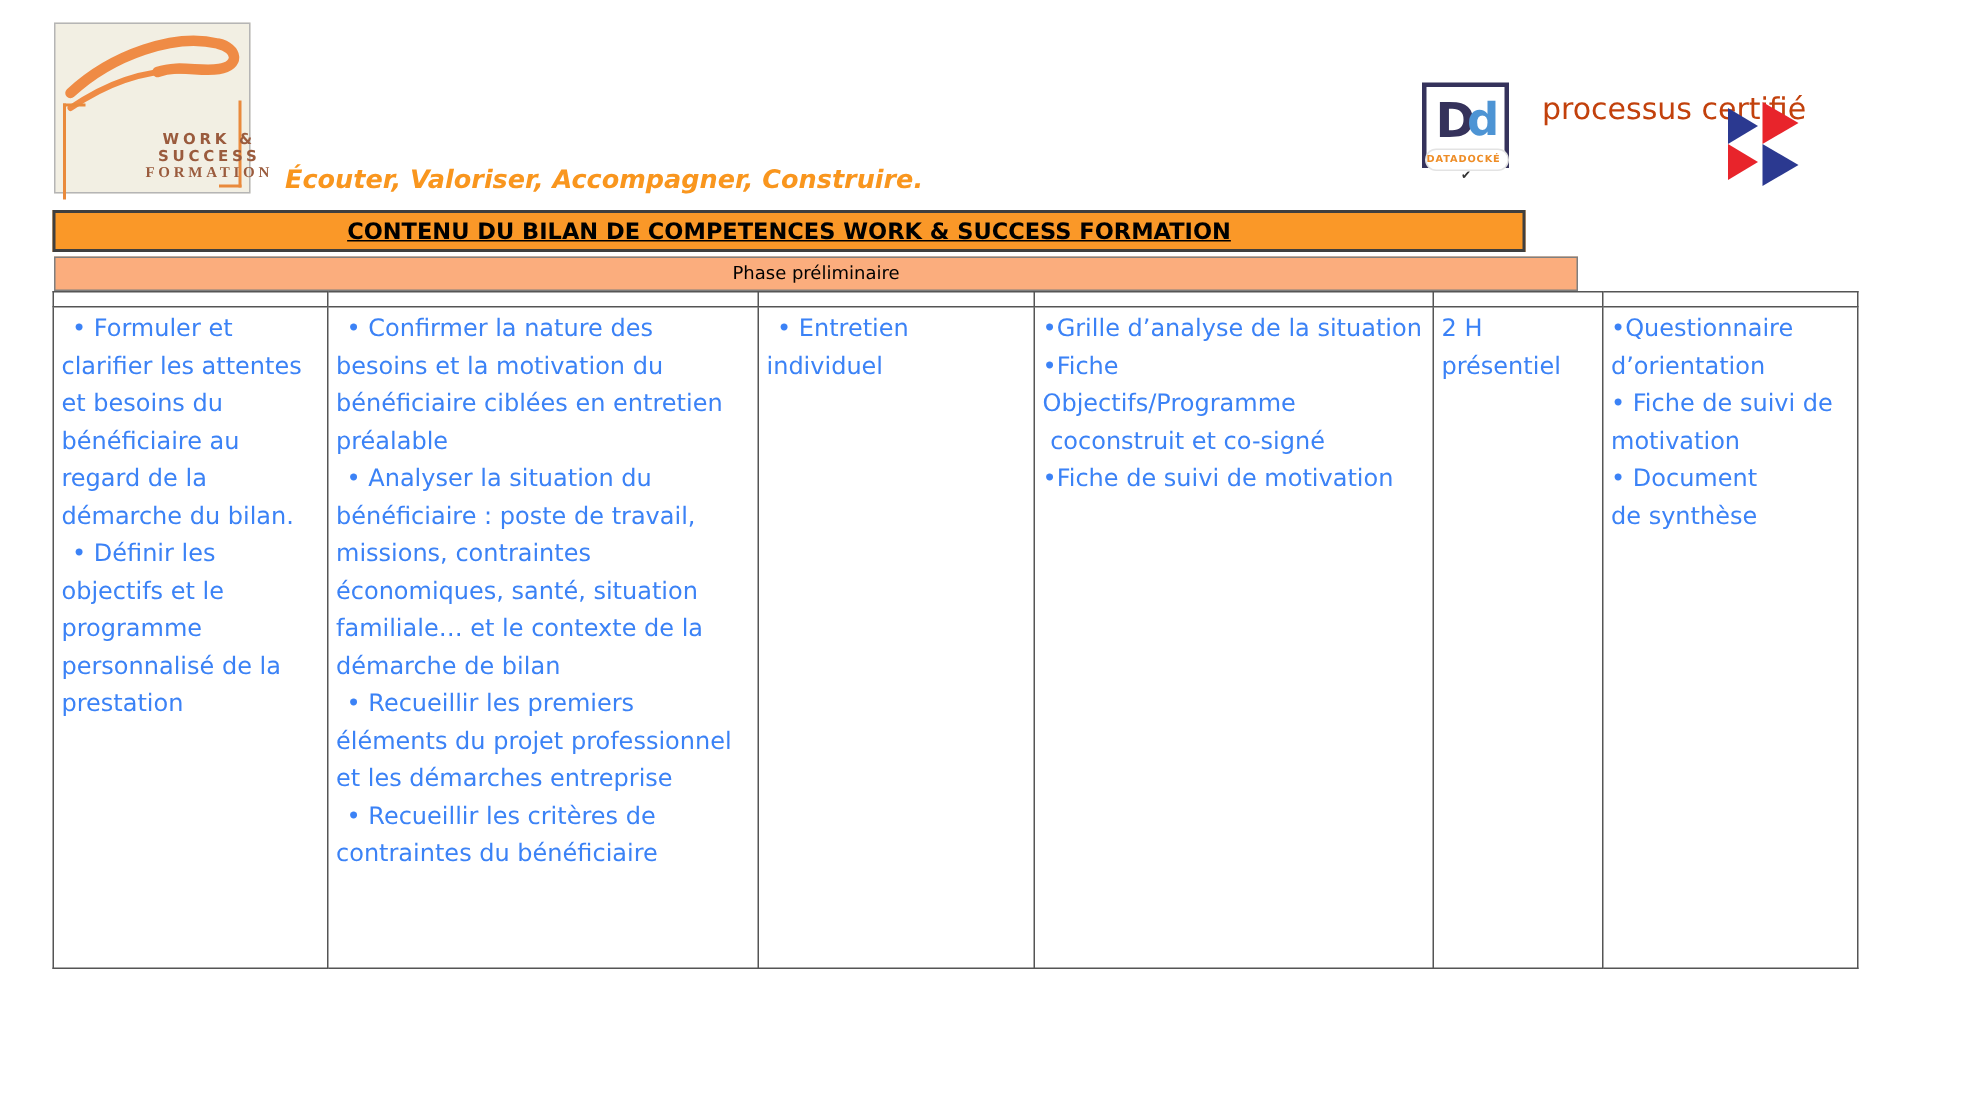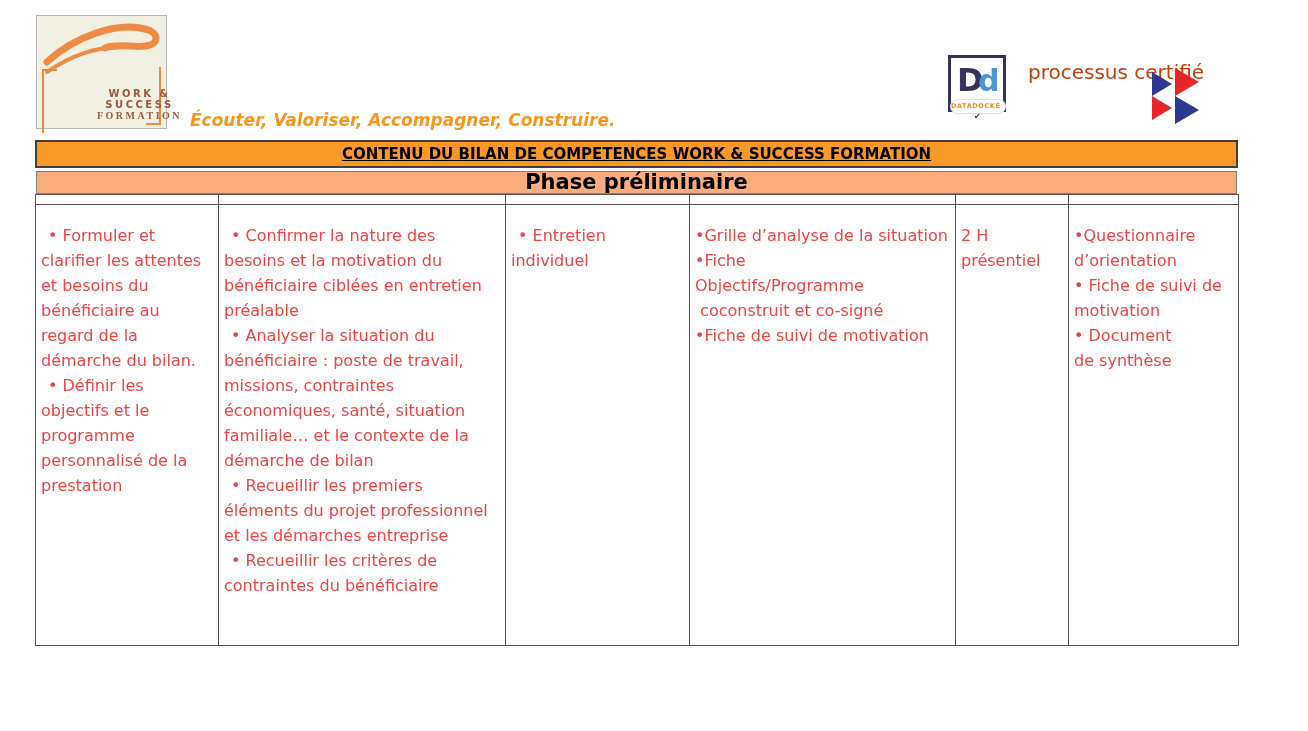--- a/index.html
+++ b/index.html
@@ -36,38 +36,38 @@
   .q-word{font-size:31px;font-weight:bold;color:#27306E;letter-spacing:0.5px;line-height:34px;}
   .q-sub{font-size:20px;color:#c2410c;padding-left:4px;line-height:17px;}
   .q-arrows{position:absolute;left:1152px;top:68px;width:64px;height:56px;}
   .tri{position:absolute;width:0;height:0;}
   .t-a1t{left:0;top:4px;border-top:12px solid transparent;border-bottom:12px solid transparent;border-left:20px solid #2B3990;}
   .t-a1b{left:0;top:28px;border-top:12px solid transparent;border-bottom:12px solid transparent;border-left:20px solid #E8242B;}
   .t-a2t{left:23px;top:0;border-top:14px solid transparent;border-bottom:14px solid transparent;border-left:24px solid #E8242B;}
   .t-a2b{left:23px;top:28px;border-top:14px solid transparent;border-bottom:14px solid transparent;border-left:24px solid #2B3990;}
 
   
-  .title-bar{position:absolute;left:35px;top:140px;width:1203px;height:28px;
+  .title-bar{position:absolute;left:35px;top:140px;width:982px;height:28px;
     box-sizing:border-box;background:#FA9828;border:2px solid #3F3F3F;
     text-align:center;font-size:15px;font-weight:bold;color:#000;line-height:24px;}
   .title-bar span{text-decoration:underline;}
-  .phase-bar{position:absolute;left:36px;top:171px;width:1201px;height:23px;
+  .phase-bar{position:absolute;left:36px;top:171px;width:1016px;height:23px;
     box-sizing:border-box;background:#FBAD7D;border:1px solid #7f7f7f;
-    text-align:center;font-size:21px;font-weight:bold;color:#000;line-height:21px;}
+    text-align:center;font-size:12px;font-weight:normal;color:#000;line-height:21px;}
 
   
   table.main{position:absolute;left:35px;top:194px;width:1203px;
     border-collapse:collapse;table-layout:fixed;}
   table.main td{border:1px solid #555;box-sizing:border-box;background:#fff;}
   tr.spacer td{height:10px;padding:0;}
   tr.hrow td{height:48px;padding:0;position:relative;}
   .hcell{position:absolute;left:2px;top:2px;right:2px;bottom:2px;background:#F97D09;
     padding:3px 5px;font-size:15px;font-weight:bold;color:#000;line-height:21px;}
-  tr.brow td{height:441px;vertical-align:top;padding:18px 5px;
-    font-size:16px;line-height:25px;color:#ef4444;}
+  tr.brow td{height:441px;vertical-align:top;padding:1px 5px;
+    font-size:16px;line-height:25px;color:#3b82f6;}
   .cell div{white-space:pre-wrap;}
   .cell.indent div{text-indent:7px;}
 </style>
 </head>
 <body>
 
 <div class="logo-box">
   <svg class="logo-swoosh" width="118" height="58" viewBox="0 0 118 58">
     <path d="M4 44 C32 18 74 4 102 11 C116 14 117 26 103 28 C90 30 76 25 62 30" fill="none" stroke="#EF8B45" stroke-width="7" stroke-linecap="round"></path>
     <path d="M4 54 C30 36 56 28 82 29" fill="none" stroke="#EF8B45" stroke-width="4" stroke-linecap="round"></path>

